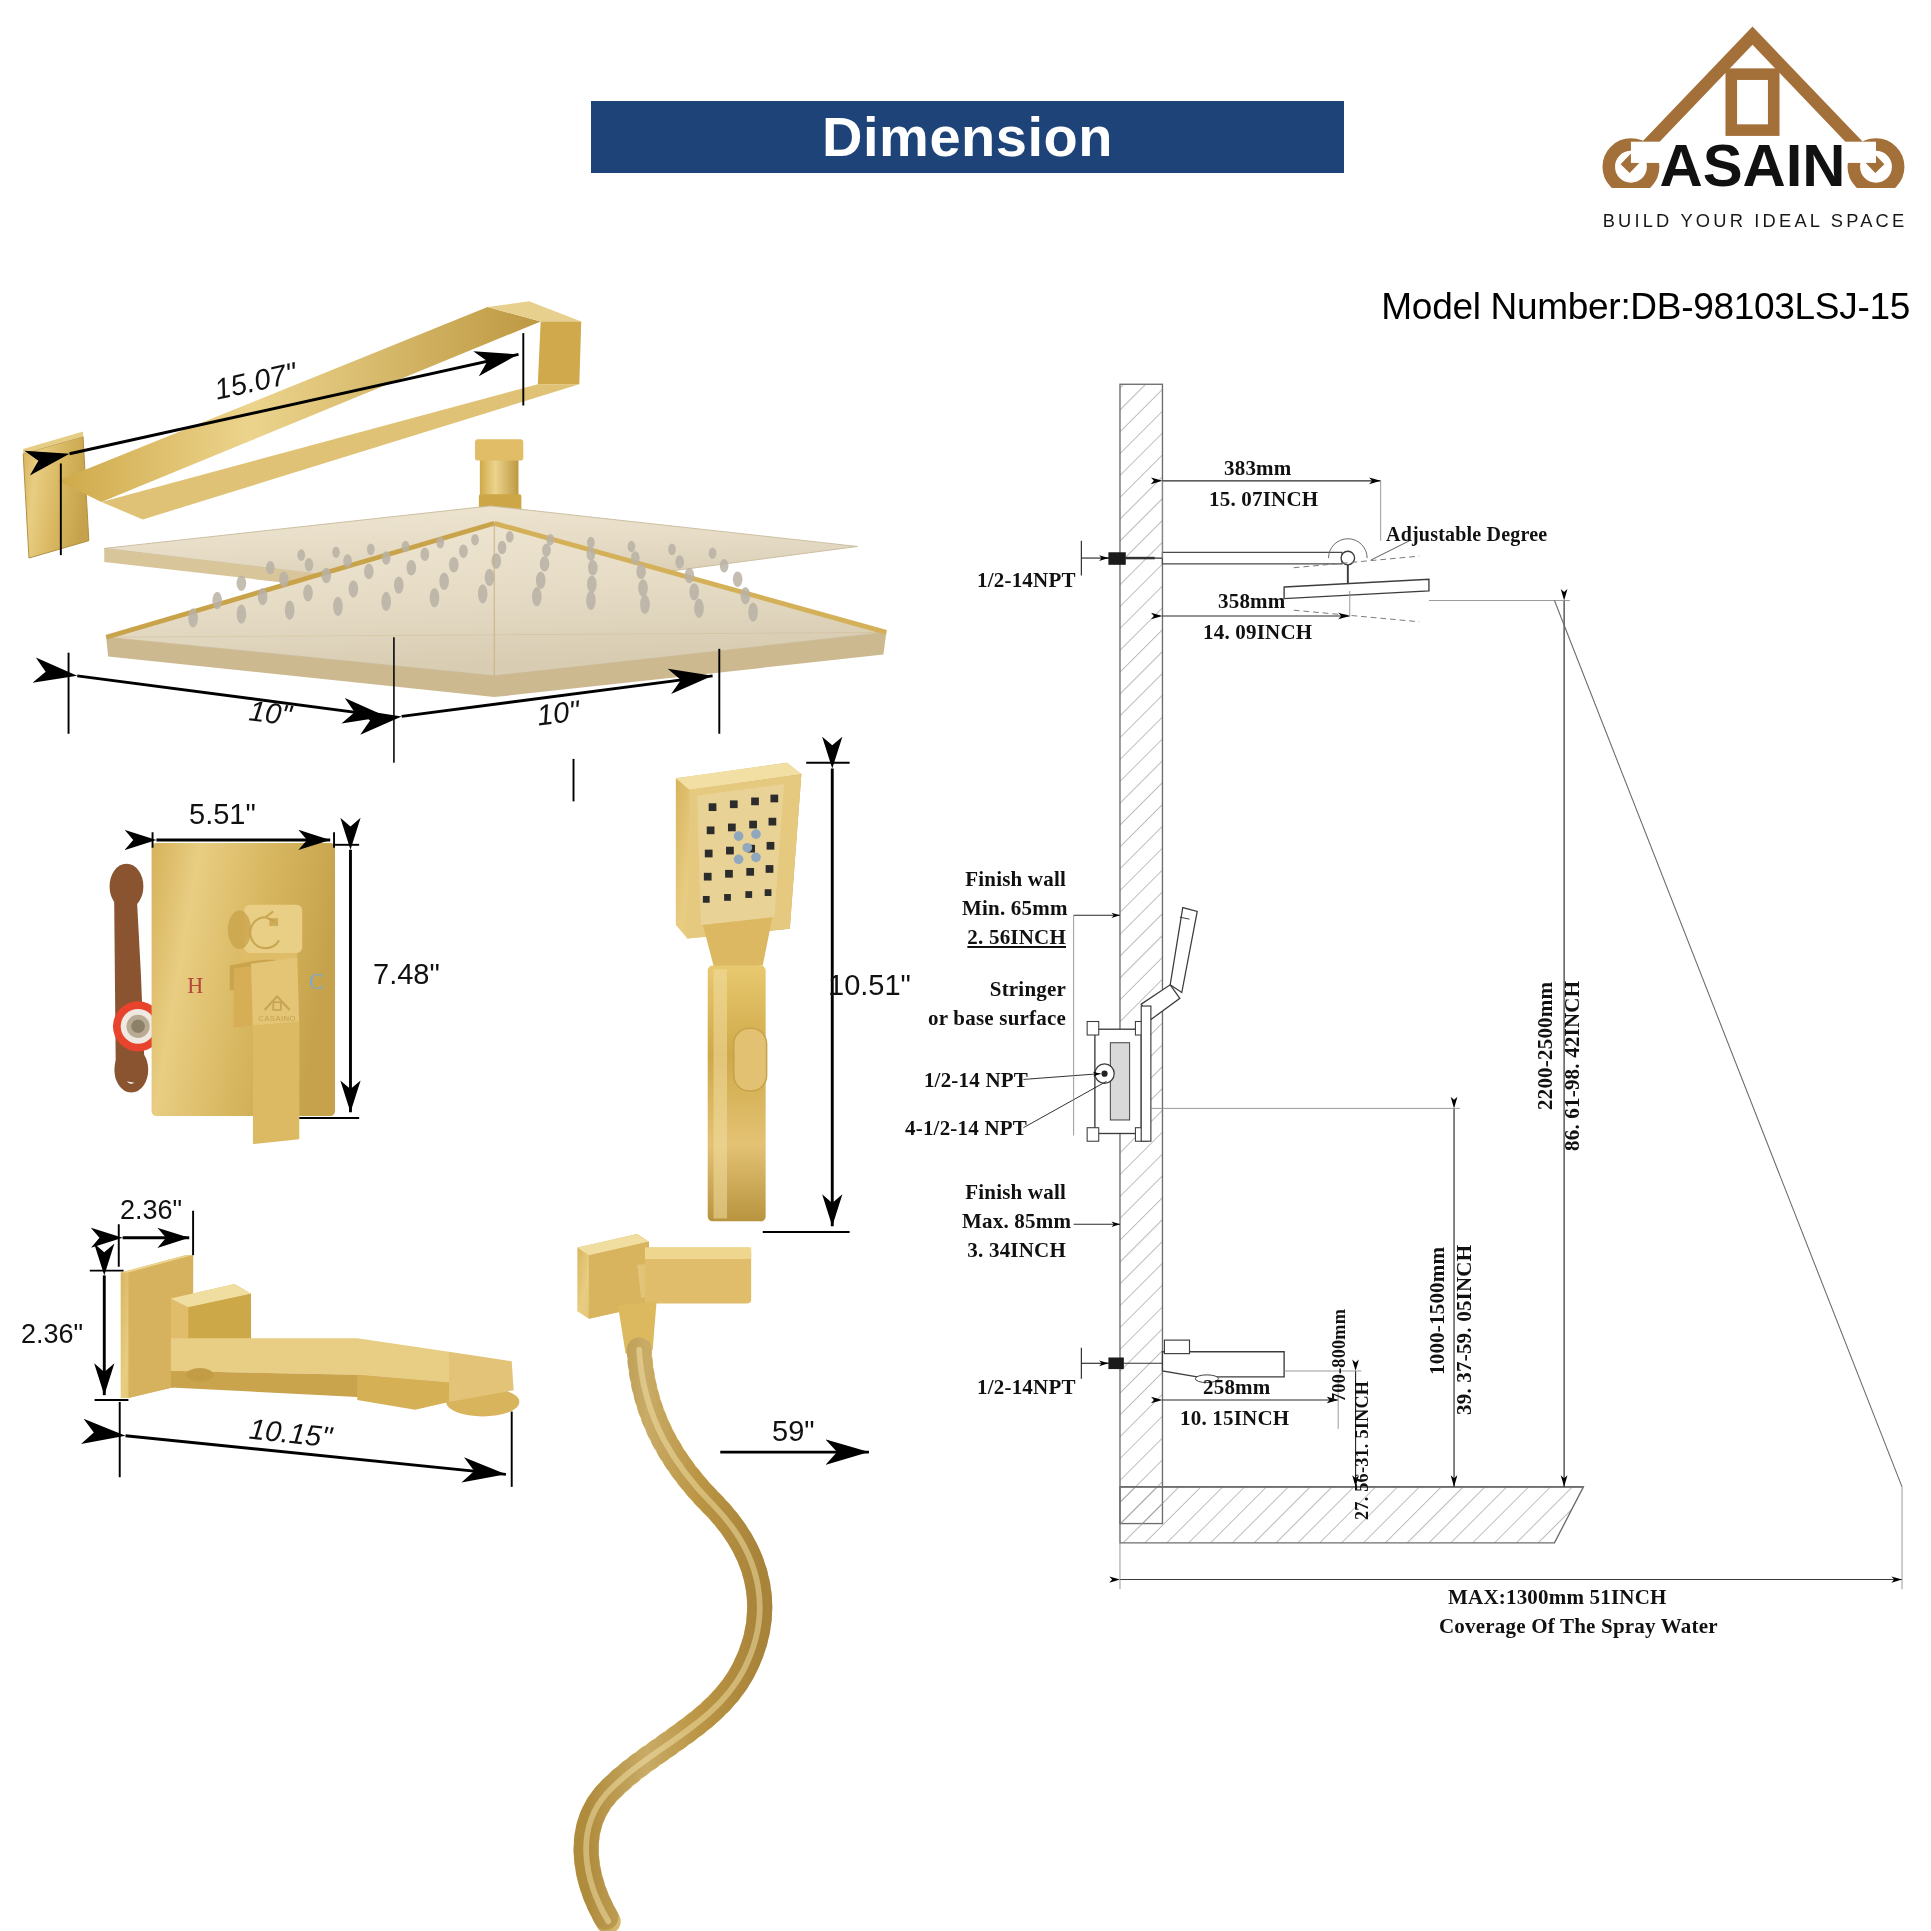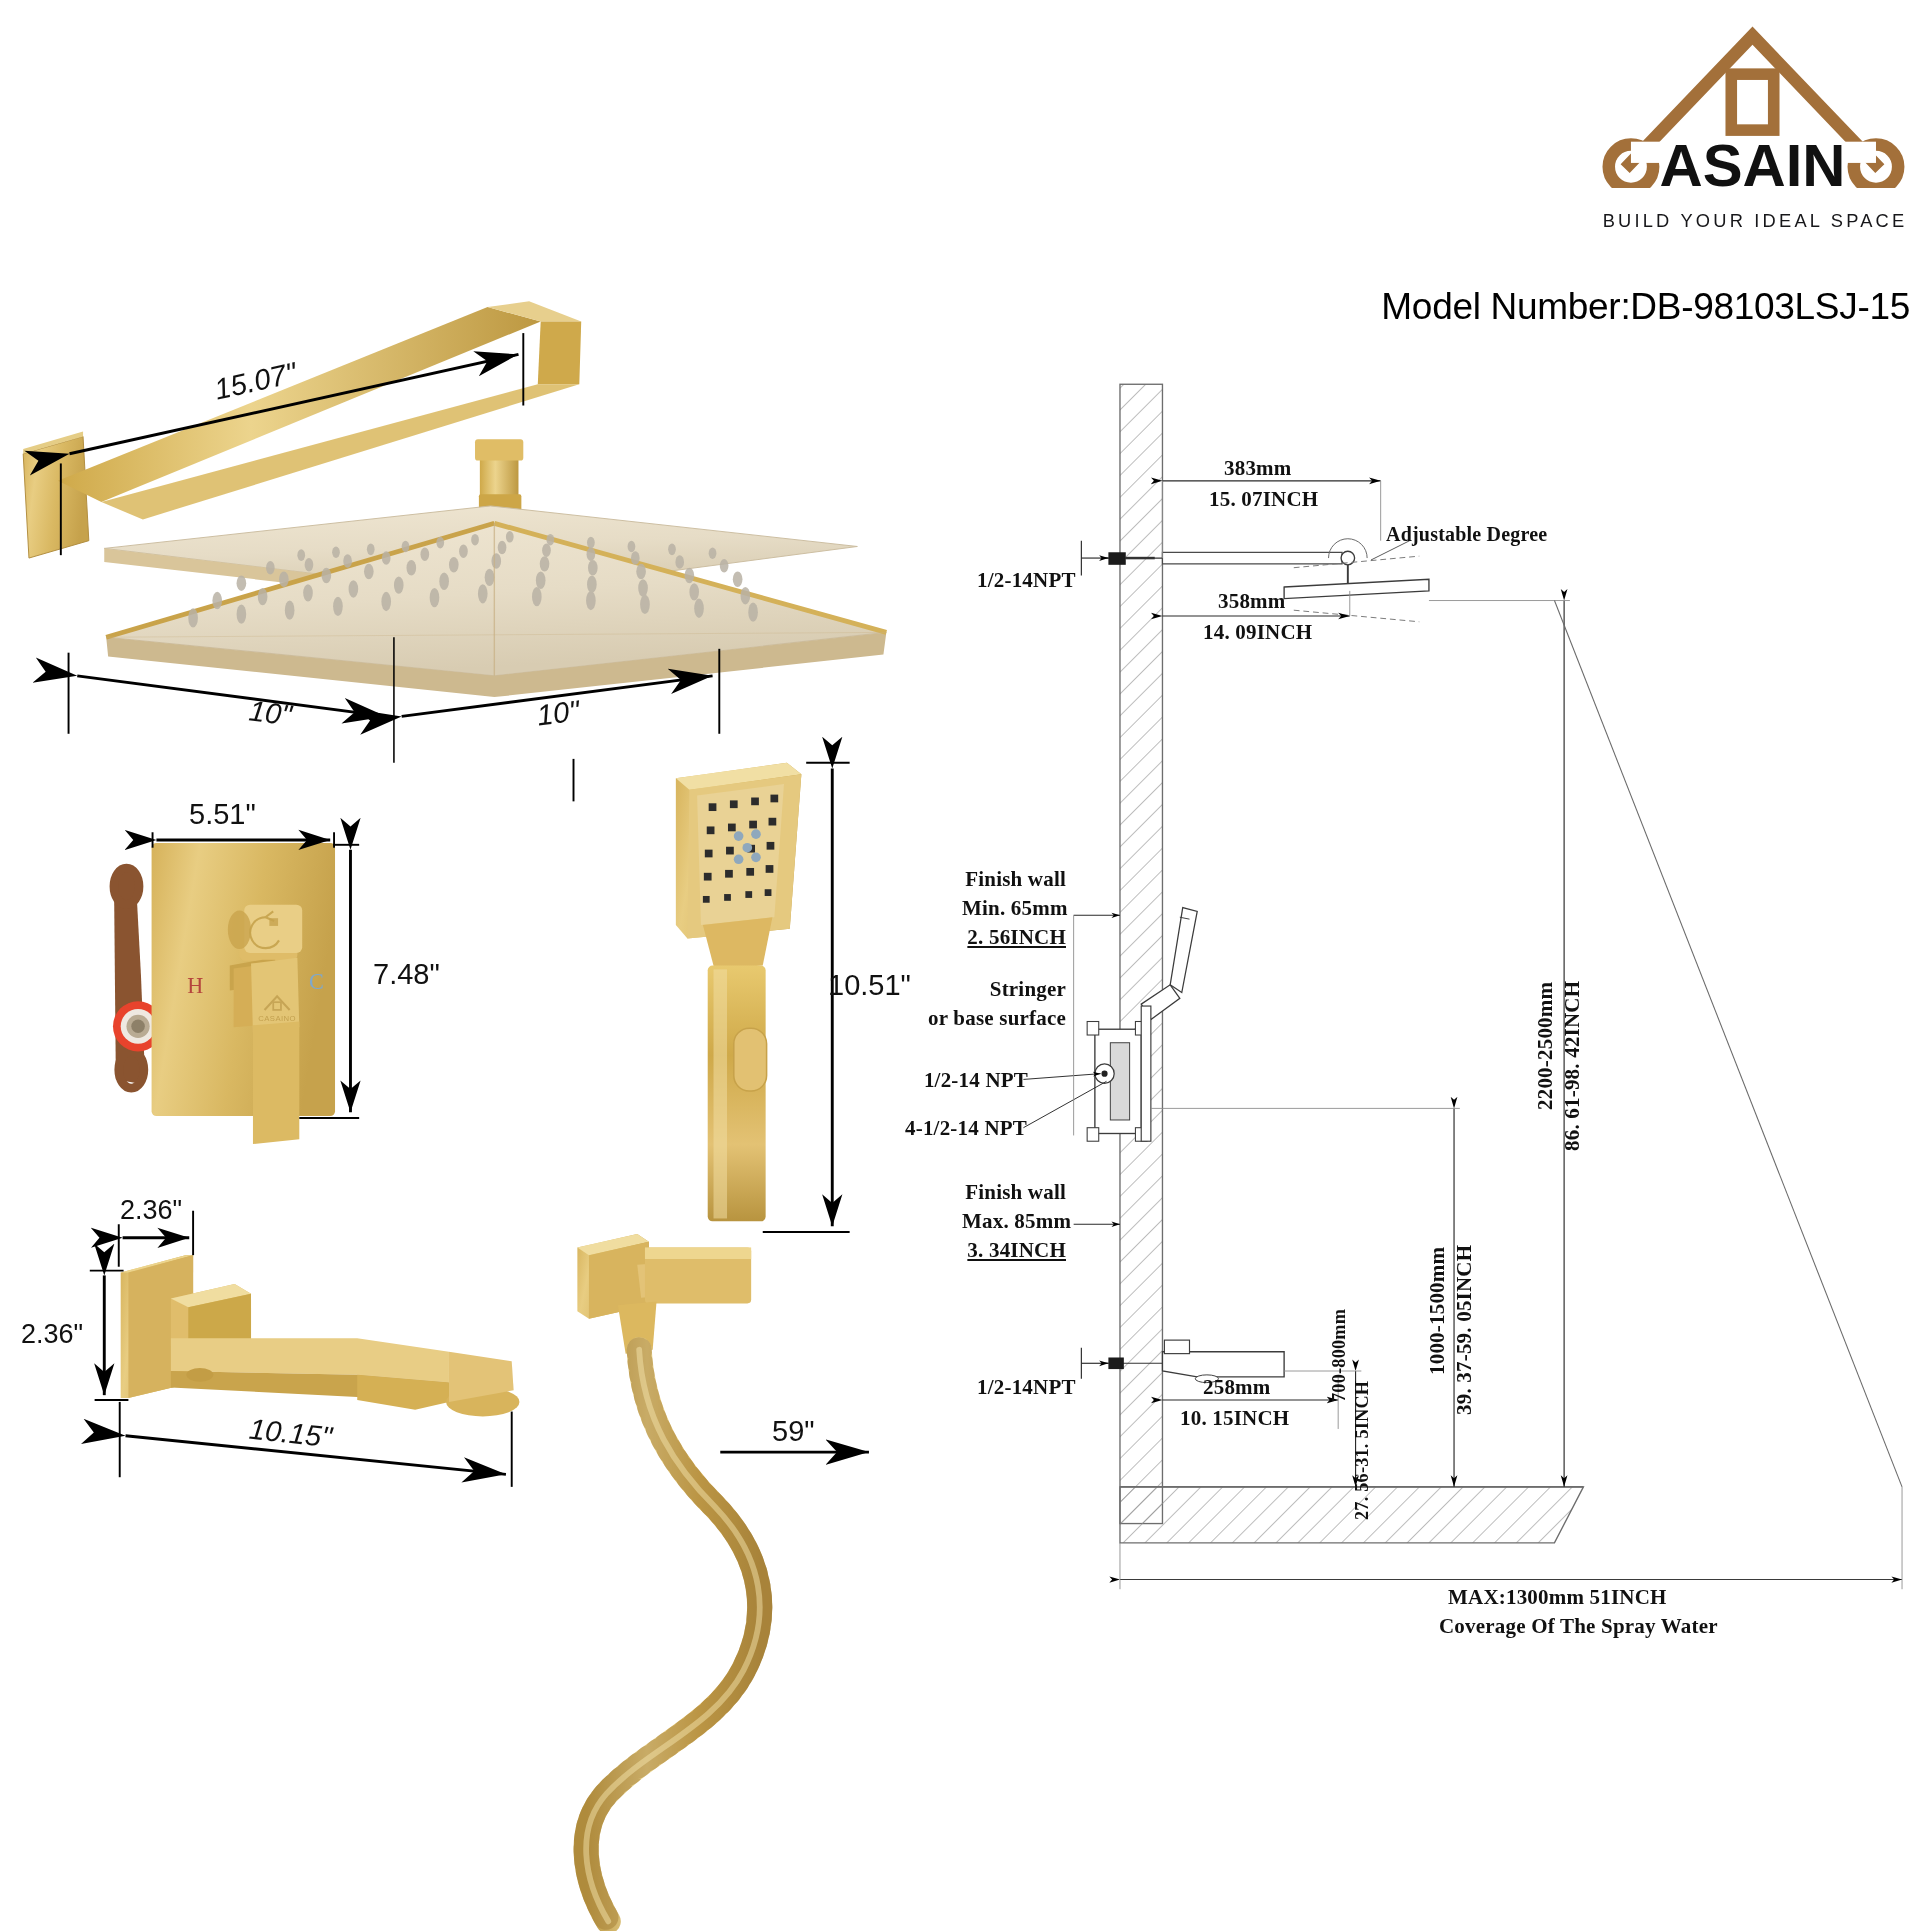--- a/index.html
+++ b/index.html
@@ -53,20 +53,23 @@
   .tdim.right { text-align: right; }
 
   
   svg.layer { position: absolute; left: 0; top: 0; width: 1931px; height: 1931px; overflow: visible; }
 </style>
 </head>
 <body>
 
 <div id="page">
 
+  <div class="title-banner">
+    <span>Dimension</span>
+  </div>
 
   <div class="logo-wrap">
     <svg viewBox="0 0 320 170" width="309" height="164">
 
       <path d="M 28 150 L 160 12 L 292 150" fill="none" stroke="#a3703a" stroke-width="13" stroke-linejoin="miter"></path>
 
       <rect x="138" y="52" width="44" height="58" fill="none" stroke="#a3703a" stroke-width="12"></rect>
 
       <g>
         <circle cx="34" cy="148" r="23" fill="none" stroke="#a3703a" stroke-width="13"></circle>
@@ -554,21 +557,21 @@
   <div class="tdim right" style="left:962px; top:925px; width:104px;text-decoration:underline;">2. 56INCH</div>
 
   <div class="tdim right" style="left:946px; top:977px; width:120px;">Stringer</div>
   <div class="tdim right" style="left:908px; top:1006px; width:158px;">or base surface</div>
 
   <div class="tdim right" style="left:908px; top:1068px; width:120px;">1/2-14 NPT</div>
   <div class="tdim right" style="left:890px; top:1116px; width:137px;">4-1/2-14 NPT</div>
 
   <div class="tdim right" style="left:962px; top:1180px; width:104px;">Finish wall</div>
   <div class="tdim right" style="left:962px; top:1209px; width:104px;">Max. 85mm</div>
-  <div class="tdim right" style="left:962px; top:1238px; width:104px;text-decoration:underline;">3. 34INCH</div>
+  <div class="tdim right" style="left:962px; top:1238px; width:104px;">3. 34INCH</div>
 
   <div class="tdim" style="left:977px; top:1375px;">1/2-14NPT</div>
 
   <div class="tdim" style="left:1203px; top:1375px;">258mm</div>
   <div class="tdim" style="left:1180px; top:1406px;">10. 15INCH</div>
 
   <div class="tdim rot" style="left:1533px; top:1110px;">2200-2500mm</div>
   <div class="tdim rot" style="left:1560px; top:1151px;">86. 61-98. 42INCH</div>
 
   <div class="tdim rot" style="left:1425px; top:1375px;">1000-1500mm</div>

